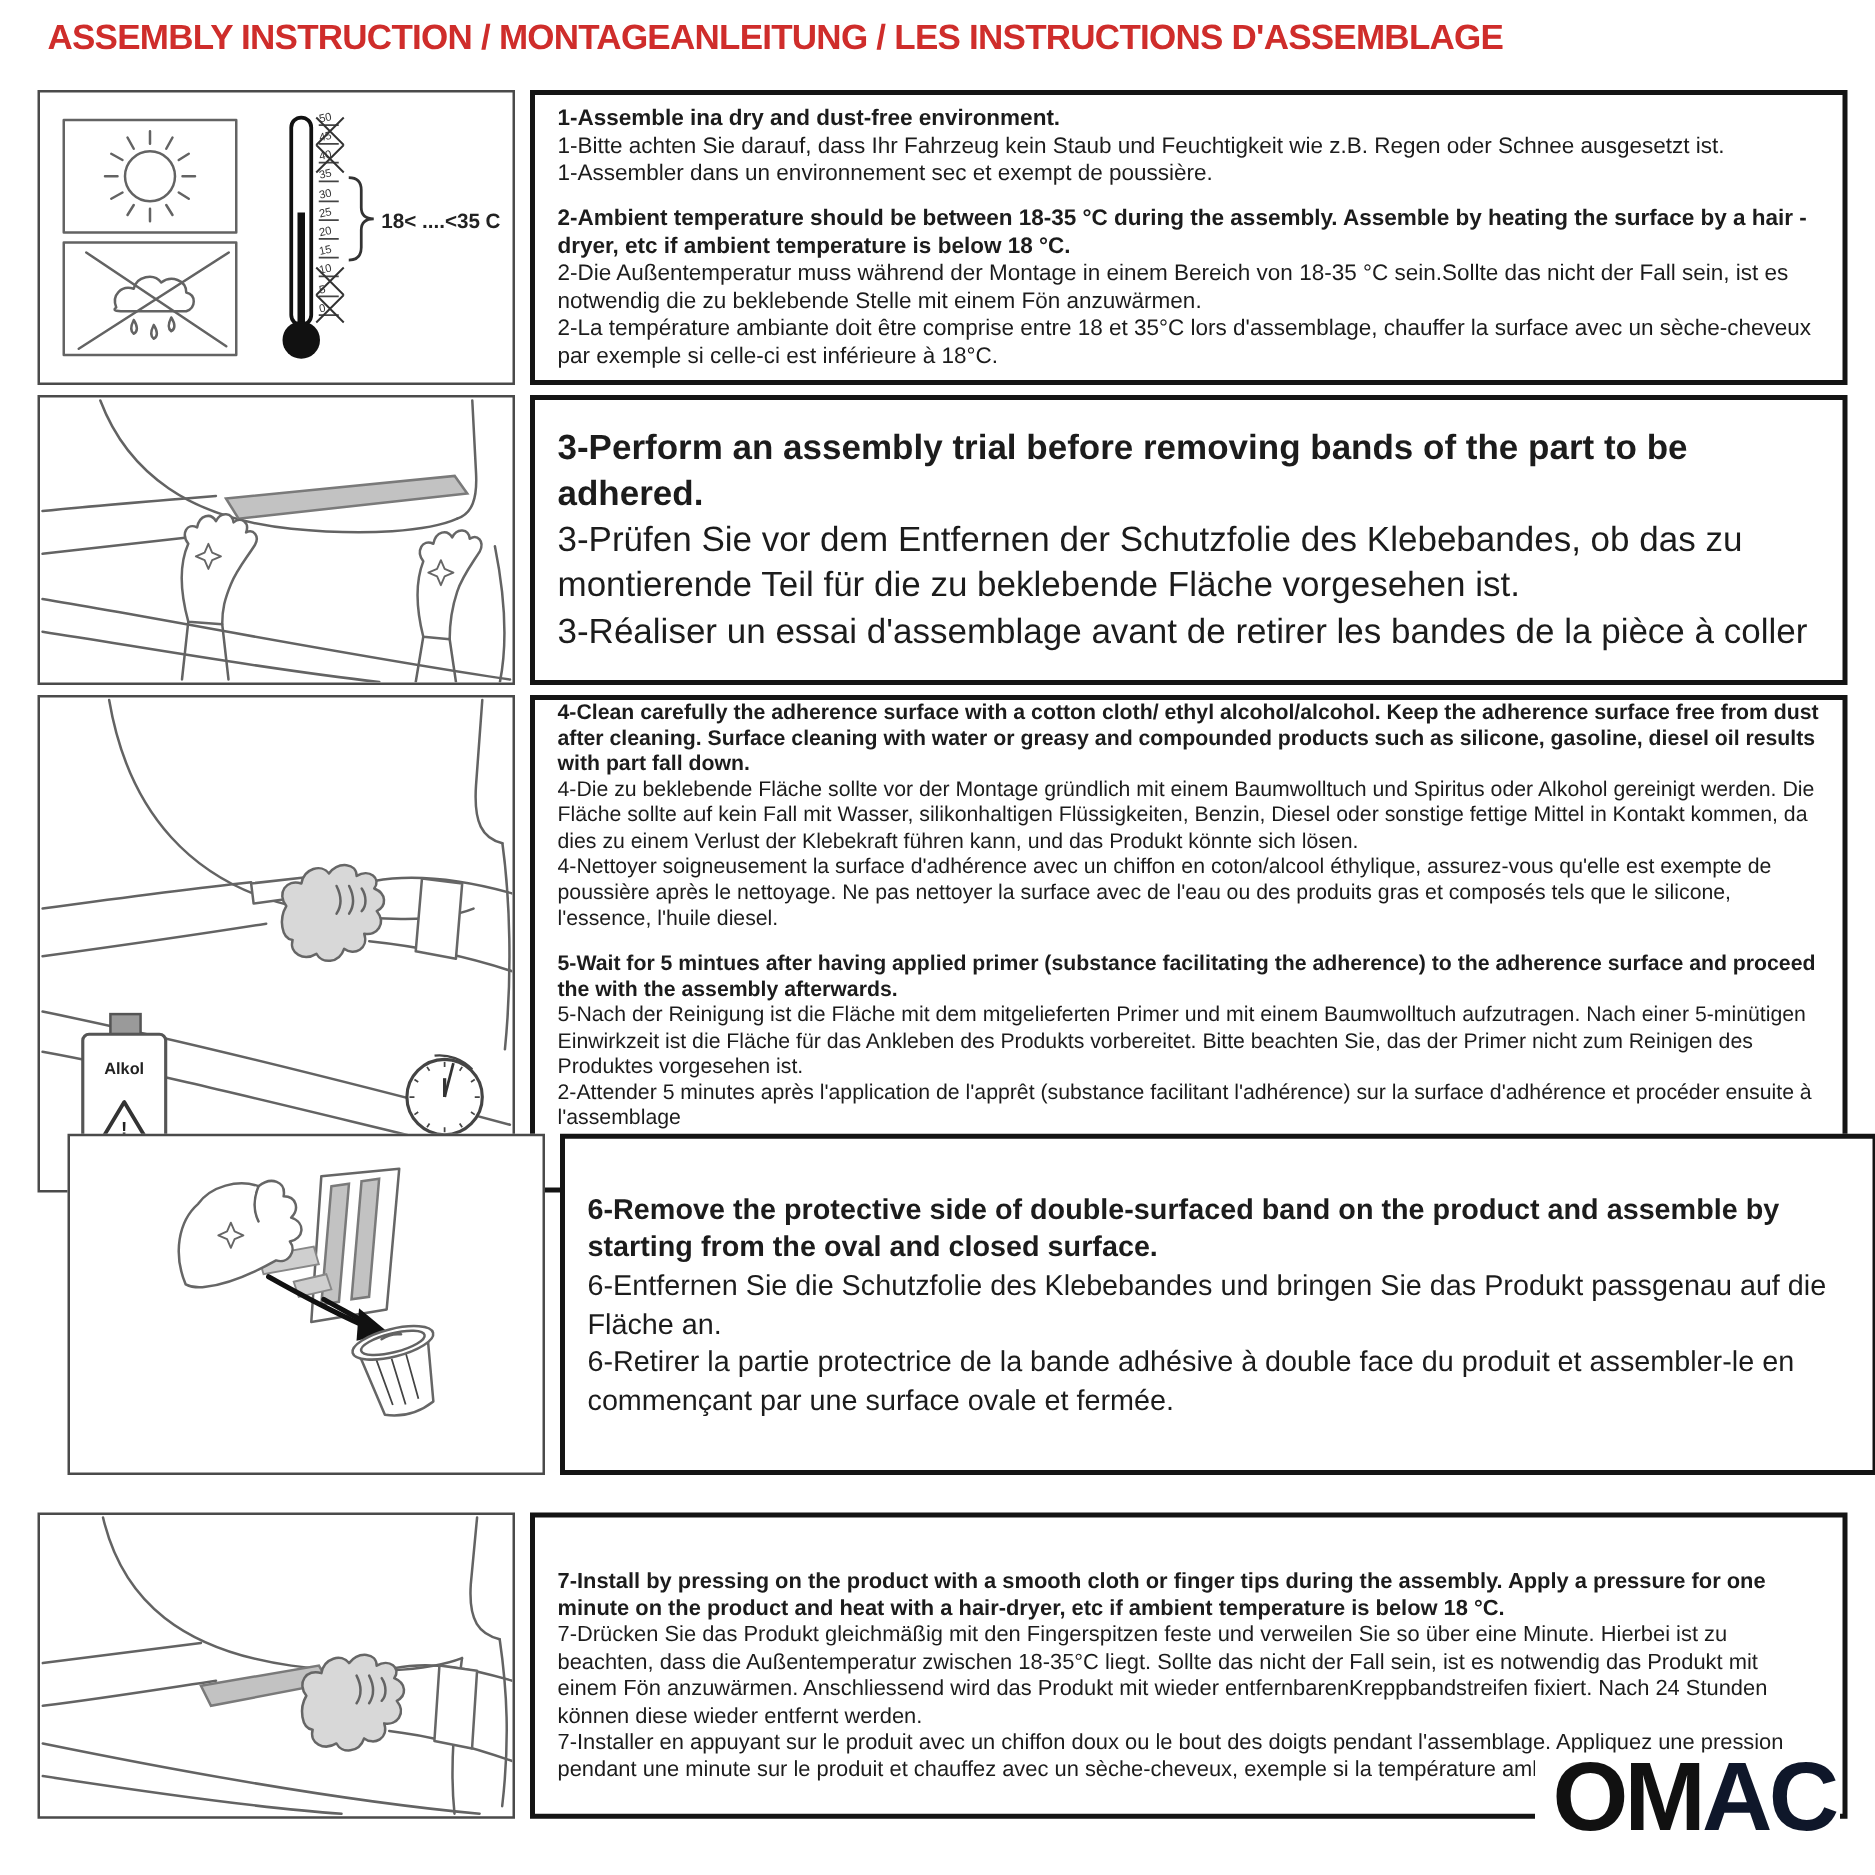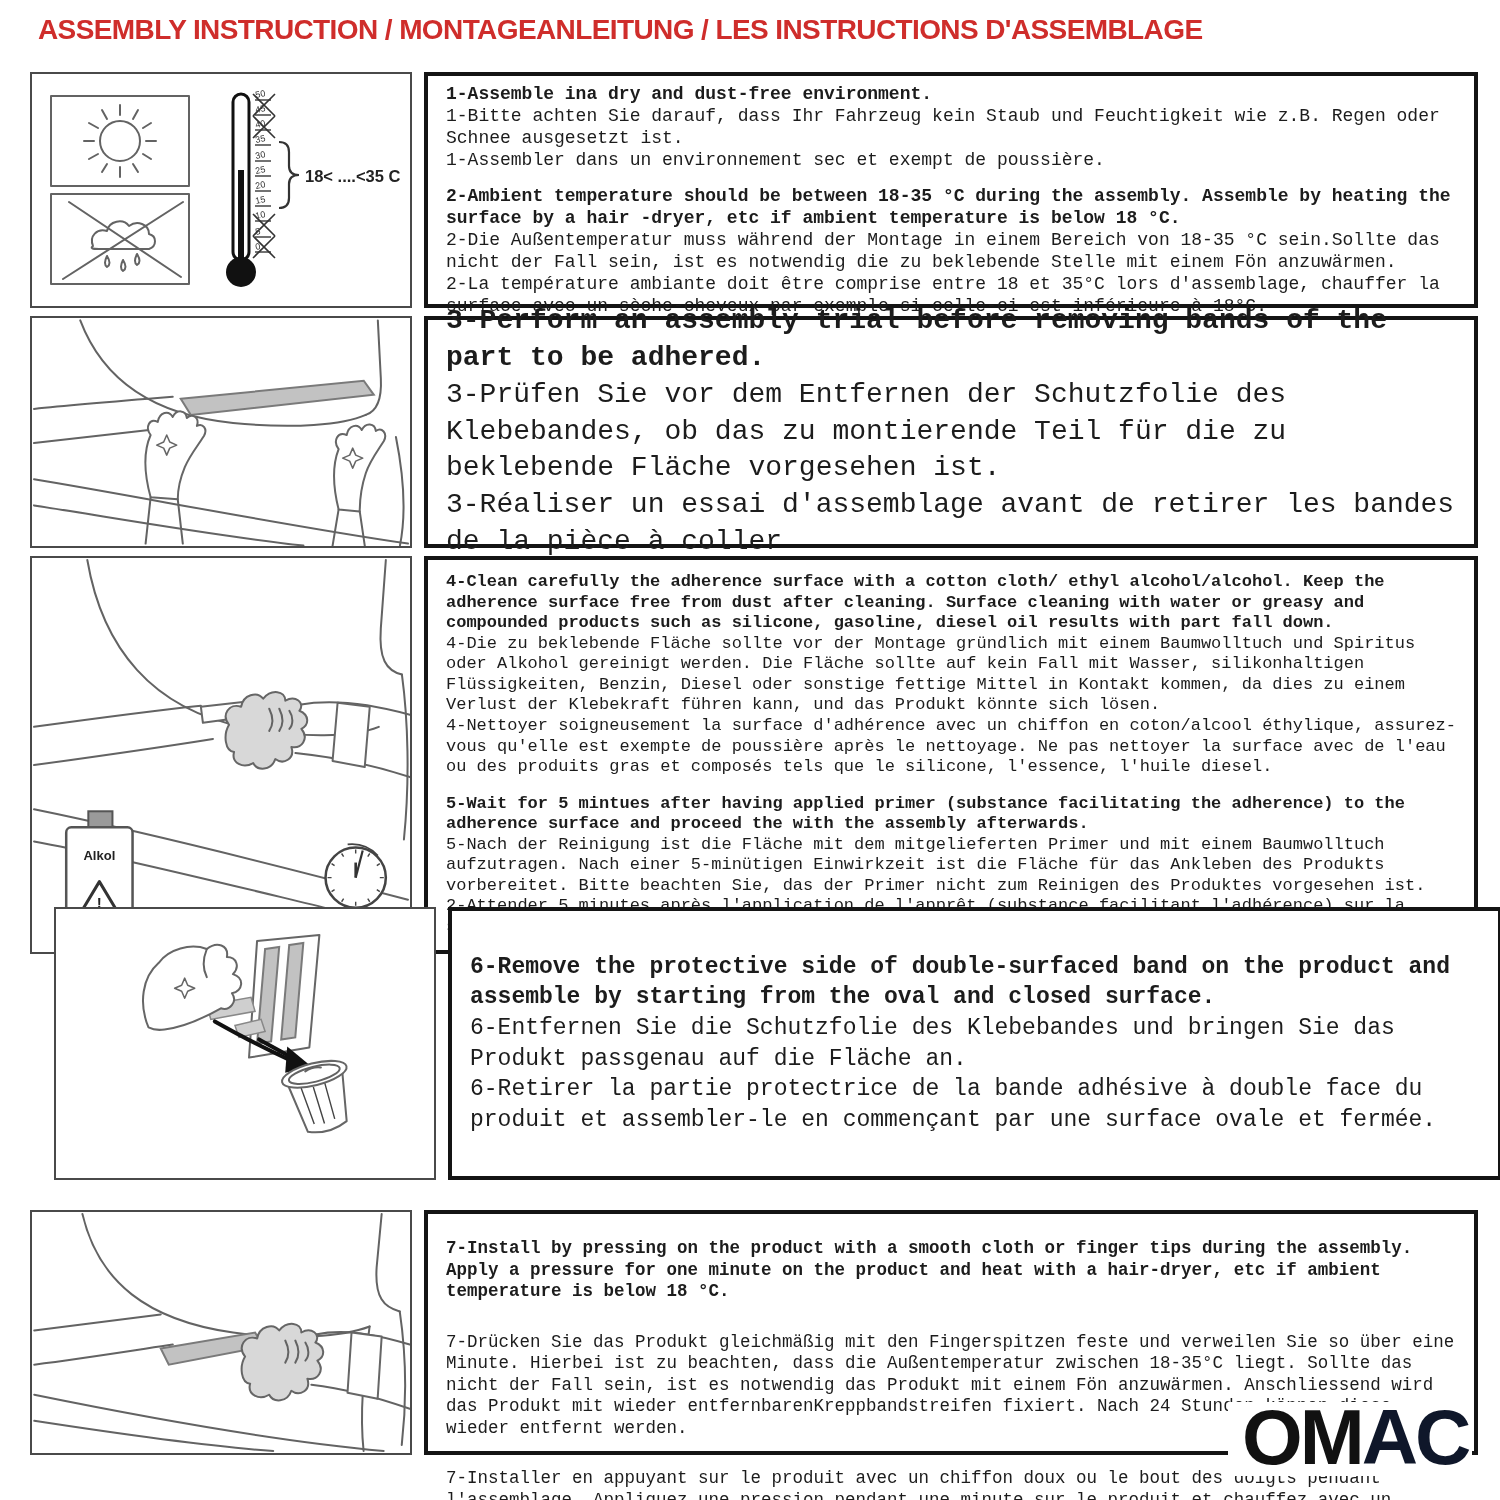--- a/index.html
+++ b/index.html
@@ -16,31 +16,31 @@
   .r2{top:316px;height:232px;}
   .r3{top:556px;height:398px;}
   .r4{top:907px;height:273px;margin-left:24px;}
   .r5{top:1210px;height:245px;}
 
   .illus{flex:none;width:382px;height:100%;border:2.5px solid #4a4a4a;
          background:#fff;box-sizing:border-box;overflow:hidden;}
   .illus svg{display:block;width:100%;height:100%;}
 
   .txt{flex:1;height:100%;border:4px solid #141414;background:#fff;
-       box-sizing:border-box;padding:8px 18px;display:flex;flex-direction:column;font-family:Liberation Mono, monospace;}
+       box-sizing:border-box;padding:8px 18px;display:flex;flex-direction:column;}
   .txt p{margin:0;}
   .b{font-weight:bold;}
   .gap{margin-top:14px !important;}
 
   .t-r1{font-size:18px;line-height:1.22;}
   .t-r2{font-size:28px;line-height:1.32;justify-content:center;padding:0 18px;}
-  .t-r3{font-size:17px;line-height:1.21;padding:12px 18px;}
+  .t-r3{font-size:17px;line-height:1.21;padding:0 18px;}
   .t-r3 .gap{margin-top:16px !important;}
   .t-r4{font-size:23px;line-height:1.33;justify-content:center;padding:0 18px;}
-  .t-r5{font-size:17.5px;line-height:1.23;padding:24px 18px 0 18px;gap:29px;}
+  .t-r5{font-size:17.5px;line-height:1.23;padding:40px 18px 0 18px;}
 
   
   .ln{fill:none;stroke:#636363;stroke-width:2;stroke-linecap:round;stroke-linejoin:round;}
   .lnt{fill:none;stroke:#444;stroke-width:1.4;}
   .xln{fill:none;stroke:#333;stroke-width:1.6;}
   .hand{fill:#fff;stroke:#666;stroke-width:2;stroke-linejoin:round;}
   .cloth{fill:#d8d8d8;stroke:#666;stroke-width:2;stroke-linejoin:round;}
   .strip{fill:#c2c2c2;stroke:#7a7a7a;stroke-width:2;}
   .arrow{fill:none;stroke:#111;stroke-width:4;stroke-linecap:round;}
   .tick-num{font-family:"Liberation Sans",sans-serif;font-size:9px;fill:#333;}

